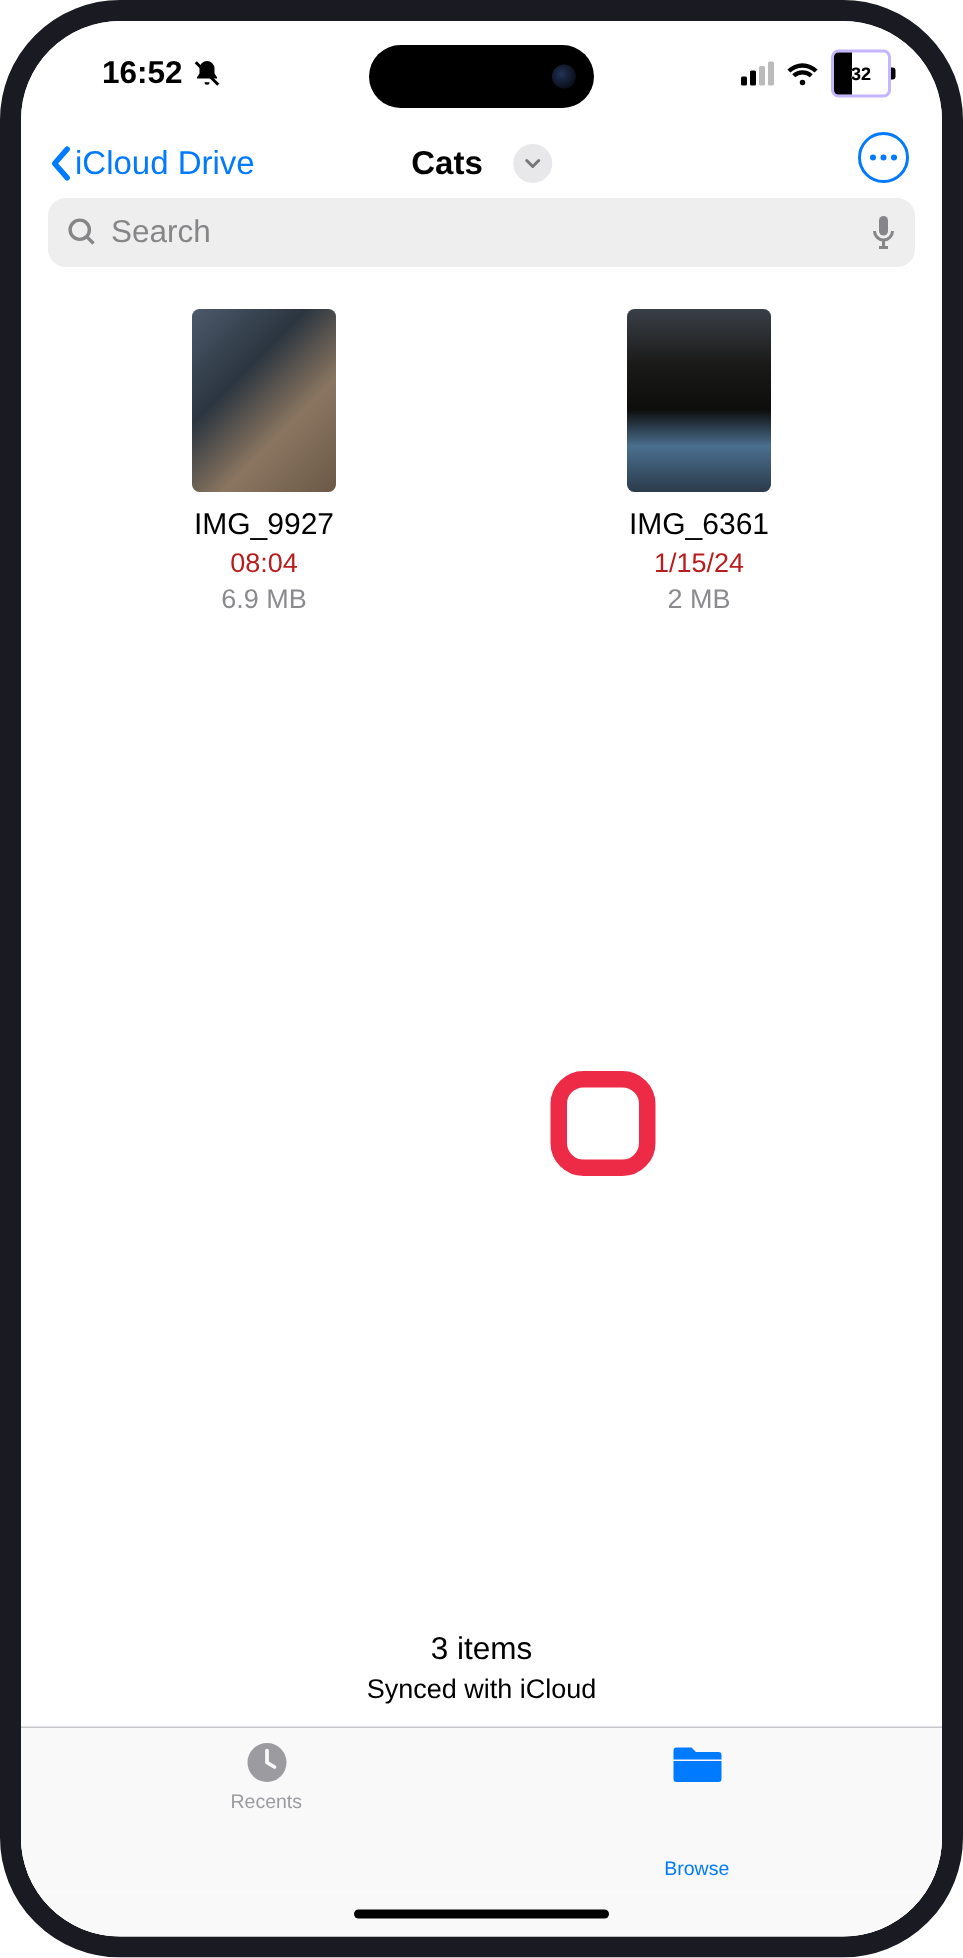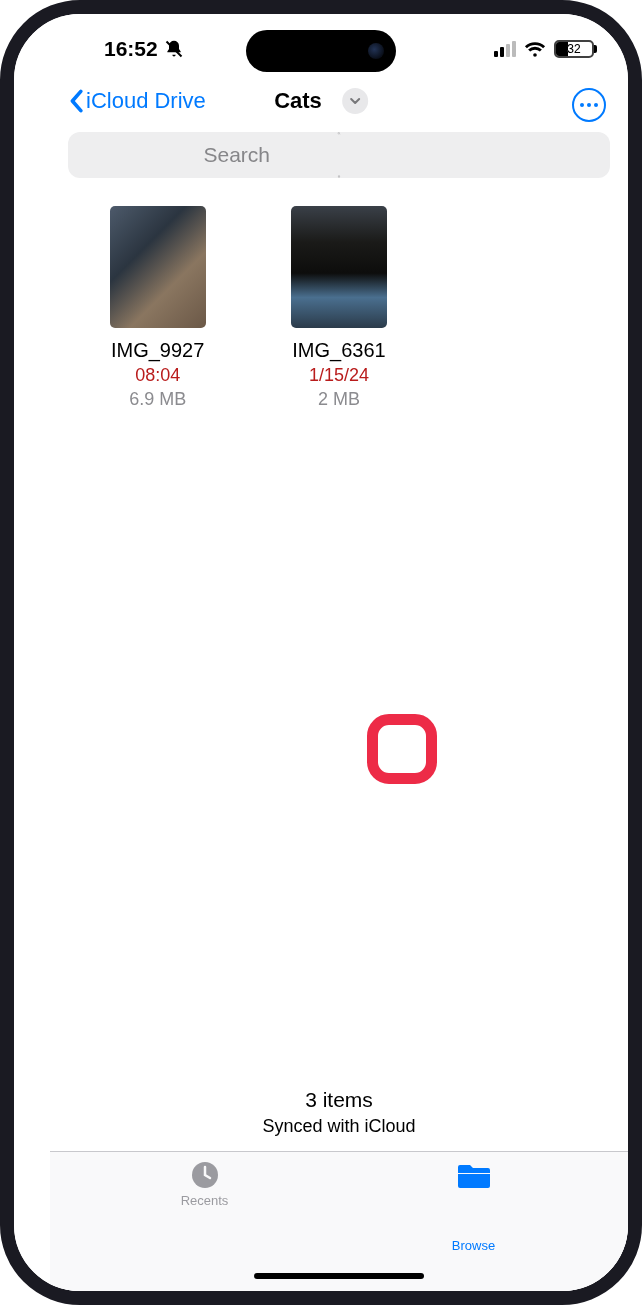--- a/index.html
+++ b/index.html
@@ -19,21 +19,20 @@
     position: relative;
     overflow: hidden;
   }
   .screen {
     width: 100%;
     height: 100%;
     background: #fff;
     display: flex;
     flex-direction: column;
     position: relative;
-    padding-left: 36px;
   }
   
   .island {
     position: absolute;
     top: 16px;
     left: 50%;
     transform: translateX(-50%);
     width: 150px;
     height: 42px;
     background: #000;
@@ -63,29 +62,29 @@
   }
   .status-left { display: flex; align-items: center; gap: 6px; }
   .status-right { display: flex; align-items: center; gap: 8px; }
   .bell-icon { width: 20px; height: 20px; }
   .signal-icon { display: flex; align-items: flex-end; gap: 2px; height: 15px; }
   .signal-bar { width: 4px; background: #000; border-radius: 1px; }
   .signal-bar.dim { background: #bbb; }
   .wifi-icon { width: 22px; height: 18px; }
   .battery {
     width: 40px;
-    height: 18px;
-    border: 2px solid #404040;
+    height: 32px;
+    border: 2px solid #c4b5fd;
     border-radius: 5px;
     position: relative;
     display: flex;
     align-items: center;
     justify-content: center;
     font-size: 12px;
-    font-weight: 400;
+    font-weight: 700;
   }
   .battery::after {
     content: '';
     position: absolute;
     right: -5px;
     top: 50%;
     transform: translateY(-50%);
     width: 3px;
     height: 8px;
     background: #000;
@@ -95,21 +94,21 @@
     position: absolute;
     left: 0; top: 0; bottom: 0;
     width: 34%;
     background: #000;
     border-radius: 3px 0 0 3px;
   }
   .batt-text { position: relative; color: #fff; z-index: 1; mix-blend-mode: difference; font-size: 12px; }
   
   .nav {
     display: flex;
-    align-items: flex-start;
+    align-items: flex-end;
     justify-content: space-between;
     padding: 14px 22px 10px 18px;
   }
   .nav-back {
     display: flex;
     align-items: center;
     color: #007aff;
     font-size: 22px;
     gap: 2px;
   }
@@ -145,37 +144,36 @@
   
   .search-wrap { padding: 0 18px 10px; }
   .search-field {
     background: #eeeeef;
     border-radius: 12px;
     height: 46px;
     display: flex;
     align-items: center;
     padding: 0 12px;
     gap: 8px;
-    flex-direction: column;
   }
   .search-icon-svg { width: 22px; height: 22px; color: #868689; }
   .search-input {
     flex: 1;
     border: none;
     background: transparent;
     font-size: 21px;
     color: #000;
     outline: none;
   }
   .search-input::placeholder { color: #868689; }
   .mic-icon { width: 18px; height: 24px; color: #868689; }
   
   .file-grid {
     display: grid;
-    grid-template-columns: repeat(3, 1fr);
+    grid-template-columns: repeat(2, 1fr);
     gap: 18px;
     padding: 18px 26px 10px;
   }
   .file-item {
     display: flex;
     flex-direction: column;
     align-items: center;
     text-align: center;
   }
   .thumb {

